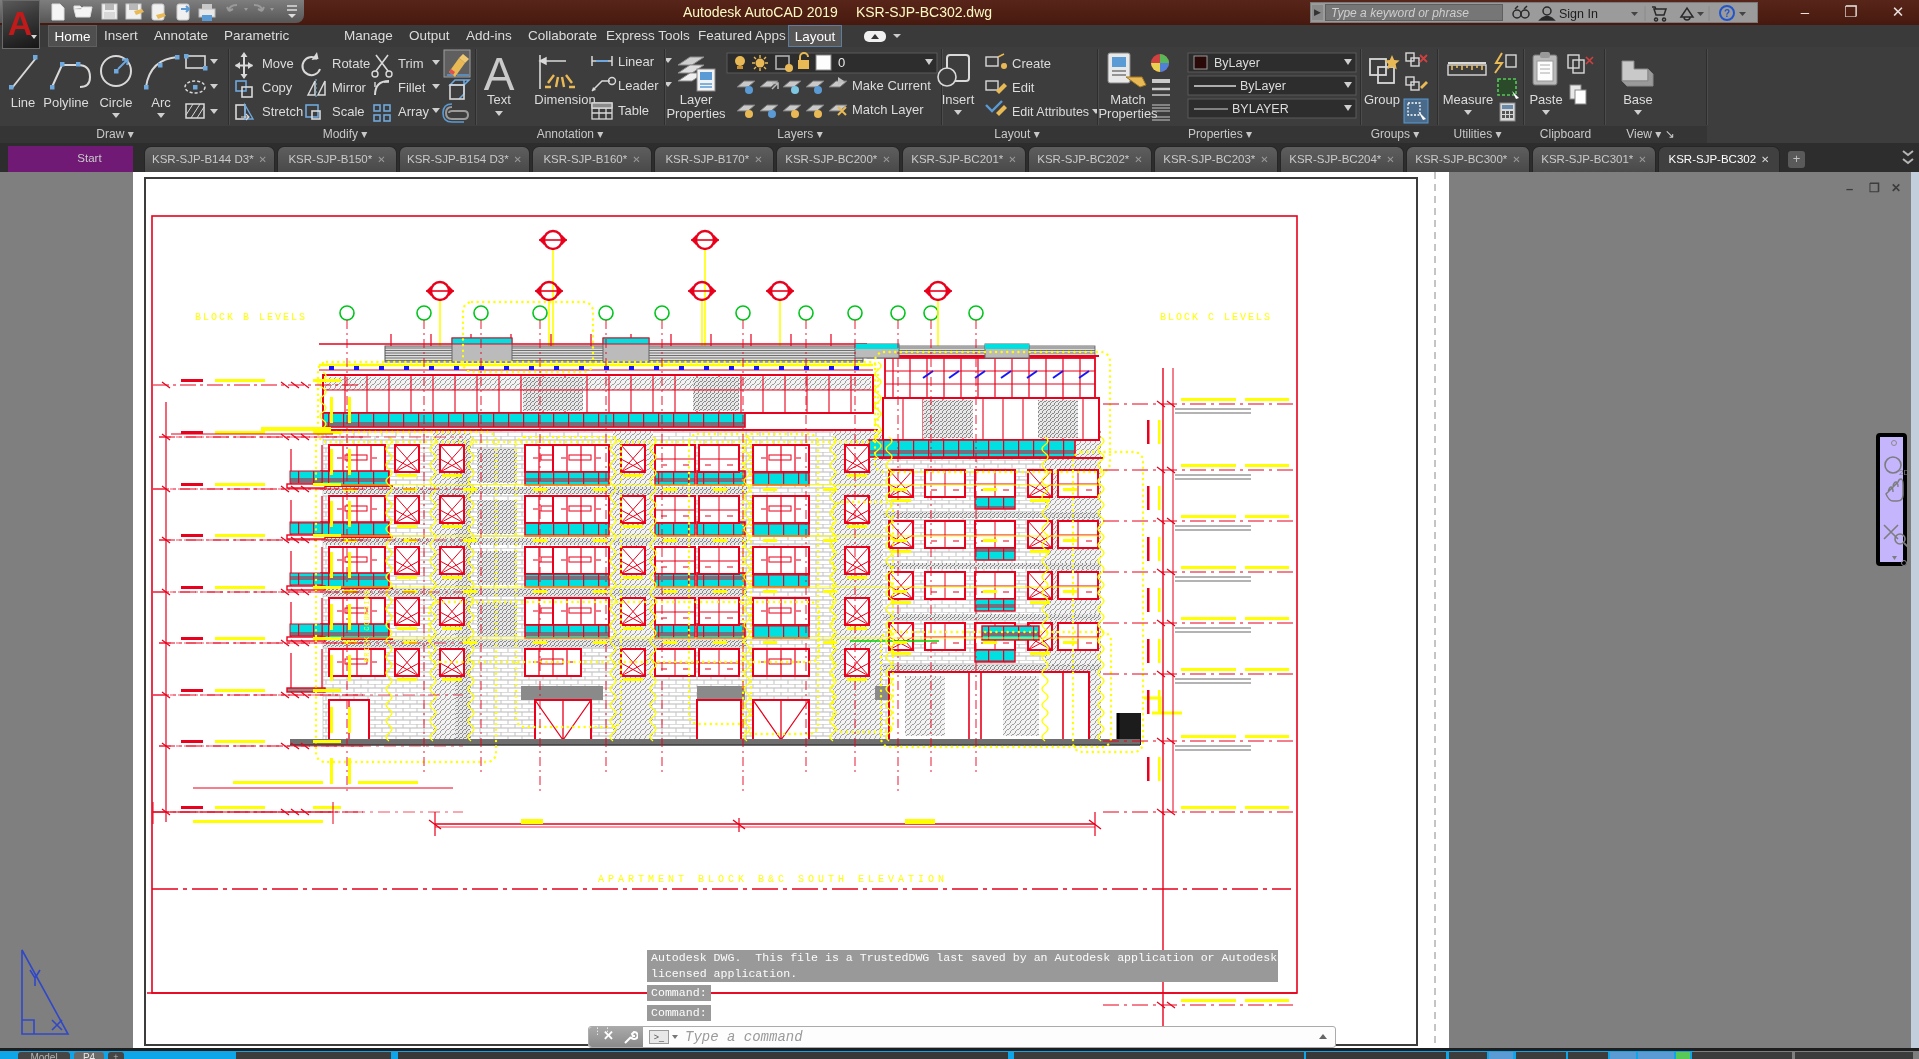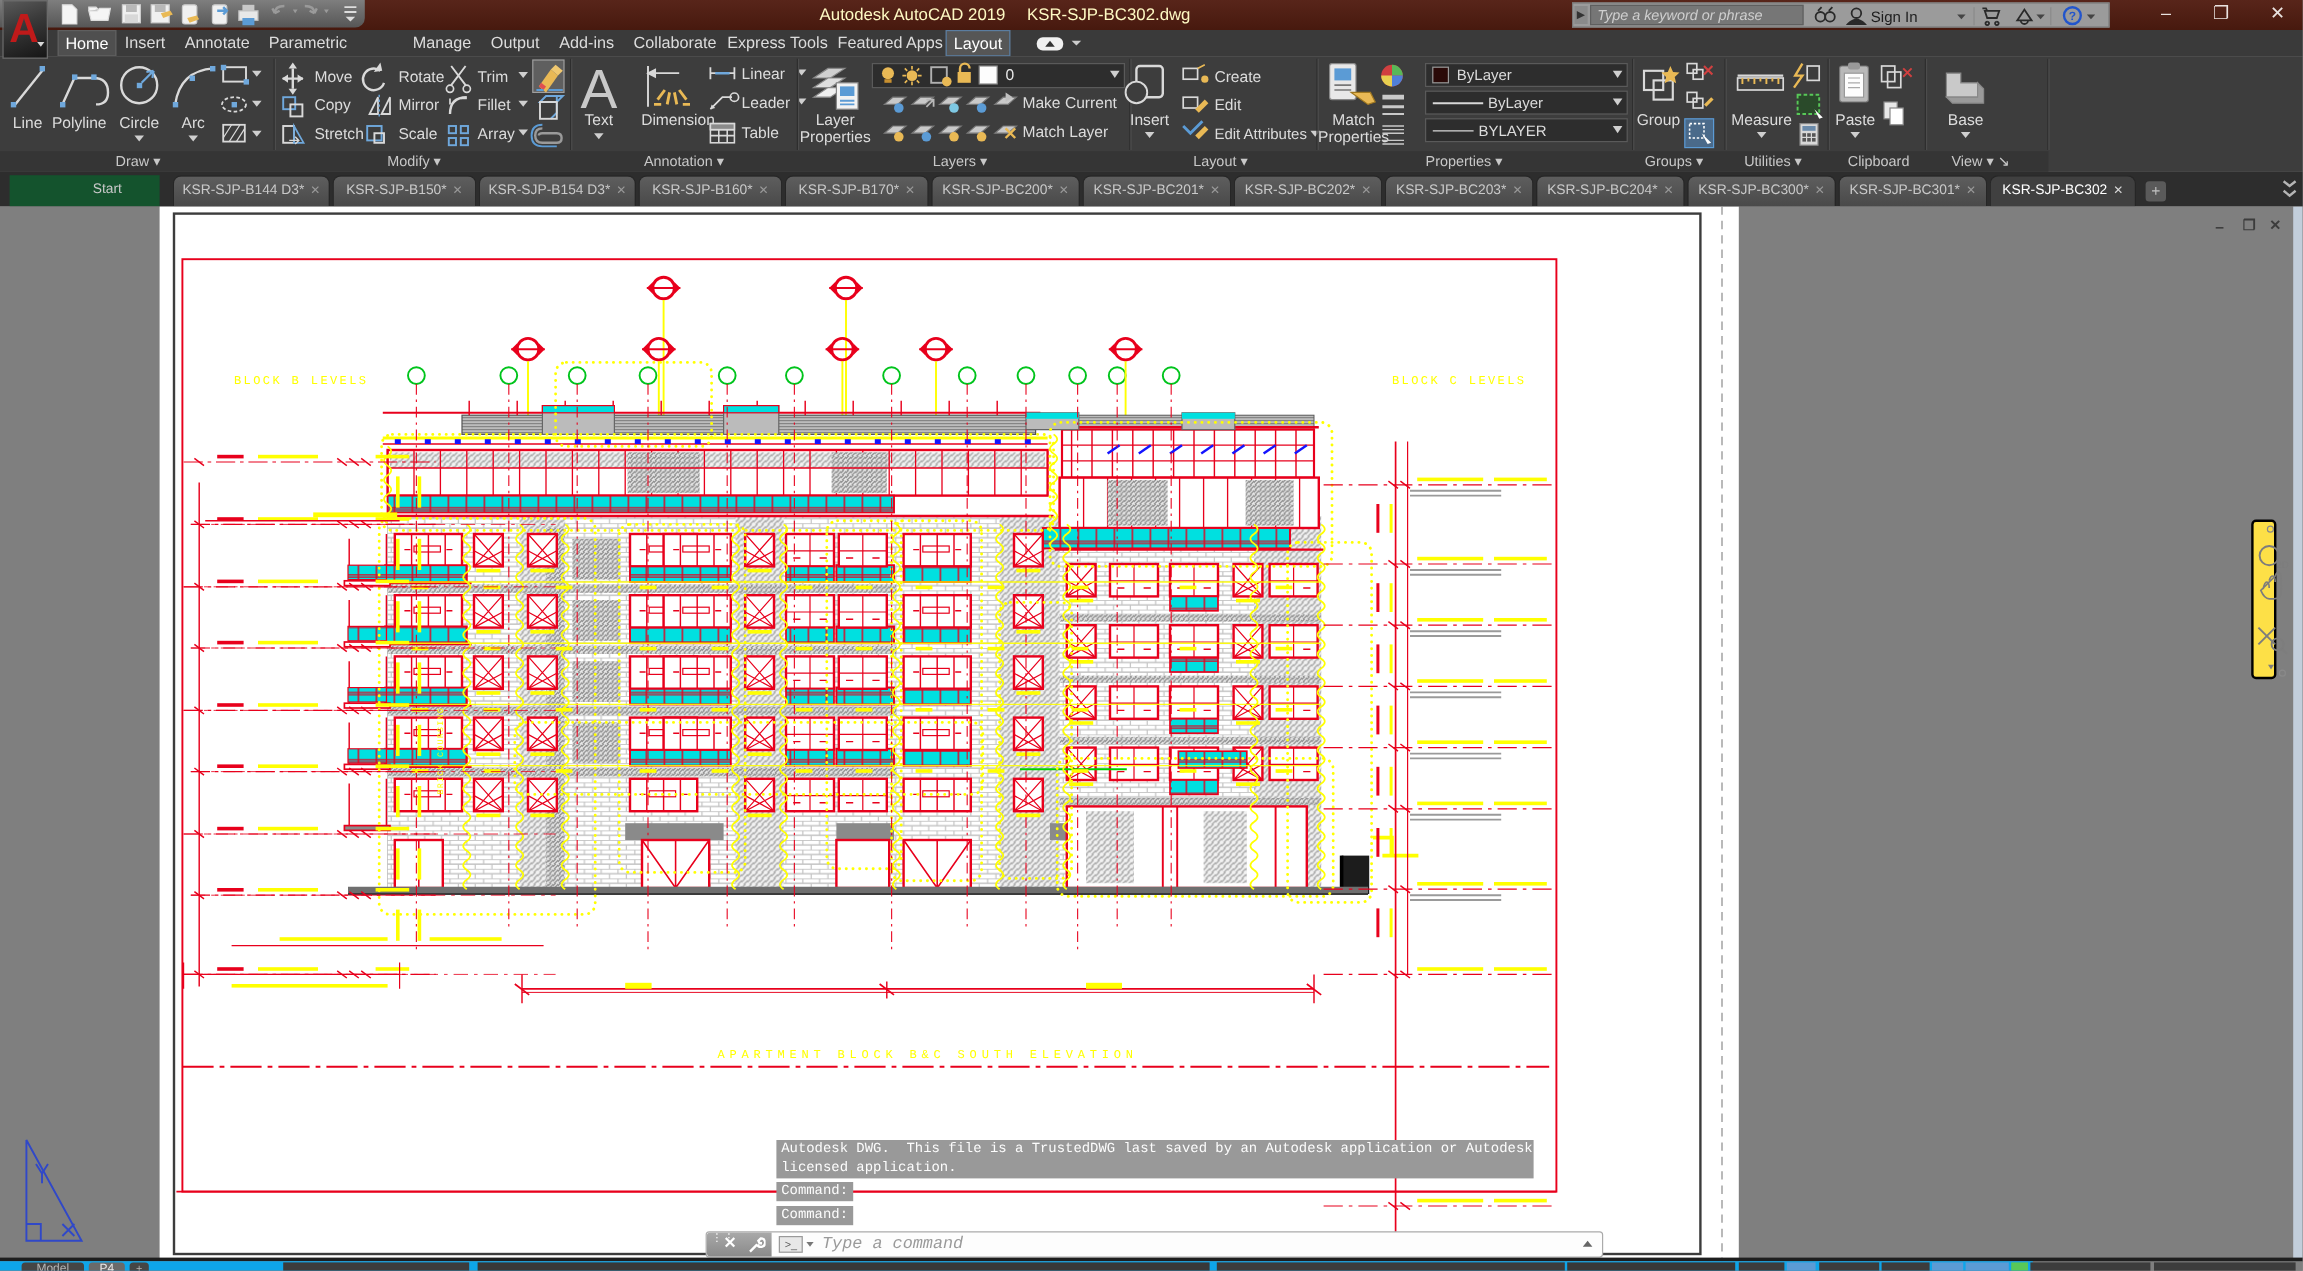--- a/index.html
+++ b/index.html
@@ -418,21 +418,21 @@
         <rect x="1605" y="2" width="1" height="76" fill="#4c4c4c"></rect>
         <path d="M1622 34 v-20 h12 v8 h14 v12 z" fill="#c9c9c9" stroke="#888"></path>
         <path d="M1622 34 l5 5 h26 v-12 l-5 -5 v12 z" fill="#9a9a9a" stroke="#888"></path>
         <text x="1638" y="57" font-size="13" fill="#dcdcdc" text-anchor="middle">Base</text>
         <path d="M1634 63 l8 0 l-4 5 z" fill="#cfcfcf"></path>
         <rect x="1706" y="2" width="1" height="76" fill="#2e2e2e"></rect>
         <rect x="1707" y="2" width="1" height="76" fill="#4c4c4c"></rect>
       </svg></div>
 
   <div id="tabrow">
-    <div class="ftab" style="left:8px; width:125px; border-radius:0; background:#14532d; border:none; padding-left:38px;">Start</div>
+    <div class="ftab" style="left:8px; width:125px; border-radius:0; background:#701a75; border:none; padding-left:38px;">Start</div>
     <div class="ftab" style="left:144px; width:131px;">KSR-SJP-B144 D3*<span class="x">✕</span></div>
     <div class="ftab" style="left:277px; width:120px;">KSR-SJP-B150*<span class="x">✕</span></div>
     <div class="ftab" style="left:399px; width:131px;">KSR-SJP-B154 D3*<span class="x">✕</span></div>
     <div class="ftab" style="left:532px; width:120px;">KSR-SJP-B160*<span class="x">✕</span></div>
     <div class="ftab" style="left:654px; width:120px;">KSR-SJP-B170*<span class="x">✕</span></div>
     <div class="ftab" style="left:776px; width:124px;">KSR-SJP-BC200*<span class="x">✕</span></div>
     <div class="ftab" style="left:902px; width:124px;">KSR-SJP-BC201*<span class="x">✕</span></div>
     <div class="ftab" style="left:1028px; width:124px;">KSR-SJP-BC202*<span class="x">✕</span></div>
     <div class="ftab" style="left:1154px; width:124px;">KSR-SJP-BC203*<span class="x">✕</span></div>
     <div class="ftab" style="left:1280px; width:124px;">KSR-SJP-BC204*<span class="x">✕</span></div>
@@ -1041,21 +1041,21 @@
           <rect x="60" y="648" width="130" height="3" fill="#ffff00"></rect>
           <path d="M20 630 V652 M200 630 V652" stroke="#e8001c" stroke-width="1"></path>
         </svg></div>
 
     <div style="position:absolute; left:1846px; top:9px; width:14px; height:11px; color:#3c3c3c; font-size:13px; font-weight:bold;">–</div>
     <div style="position:absolute; left:1869px; top:9px; width:14px; height:11px; color:#3c3c3c; font-size:12px; font-weight:bold;">❐</div>
     <div style="position:absolute; left:1891px; top:9px; width:14px; height:11px; color:#3c3c3c; font-size:12px; font-weight:bold;">✕</div>
 
     <div style="position:absolute; left:1911px; top:0; width:8px; height:879px; background:#c2cedb;"></div>
 
-    <div style="position:absolute; left:1876px; top:261px; width:21px; height:133px; background:#fde047; border:2px solid #000000; border-radius:4px;">
+    <div style="position:absolute; left:1876px; top:261px; width:31px; height:133px; background:#c4b5fd; border:4px solid #000000; border-radius:4px;">
       <svg width="29" height="131" viewBox="0 0 29 131">
         <circle cx="14" cy="6" r="2.5" fill="none" stroke="#8a8a8a"></circle>
         <circle cx="13" cy="28" r="8" fill="none" stroke="#7d7d7d" stroke-width="1.6"></circle>
         <text x="19" y="38" font-size="8" fill="#7d7d7d">2D</text>
         <path d="M8 56 q1-6 3-6 q2 0 2 5 m0-6 q1-4 3-4 q2 0 2 5 m0-5 q1-3 3-3 q2 0 2 6 l0 10 q0 6-6 6 l-4 0 q-4 0-7-7 z" fill="none" stroke="#7d7d7d" stroke-width="1.4"></path>
         <path d="M4 88 l14 14 m0-14 l-14 14" stroke="#7d7d7d" stroke-width="1.6" fill="none"></path>
         <circle cx="20" cy="102" r="5" fill="none" stroke="#7d7d7d" stroke-width="1.6"></circle>
         <path d="M24 106 l4 4" stroke="#7d7d7d" stroke-width="1.8"></path>
         <path d="M12 119 l5 0 l-2.5 4 z" fill="#7d7d7d"></path>
         <circle cx="24" cy="126" r="2.5" fill="none" stroke="#8a8a8a"></circle>

